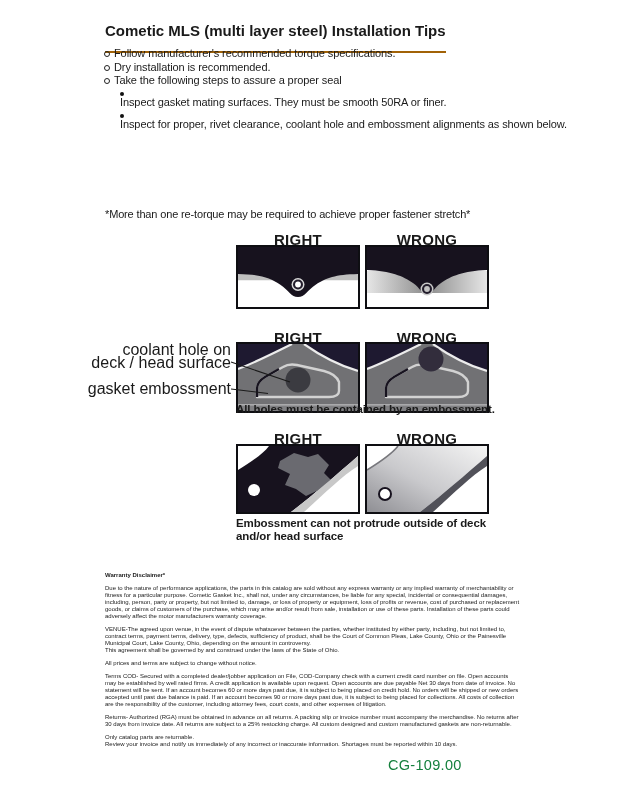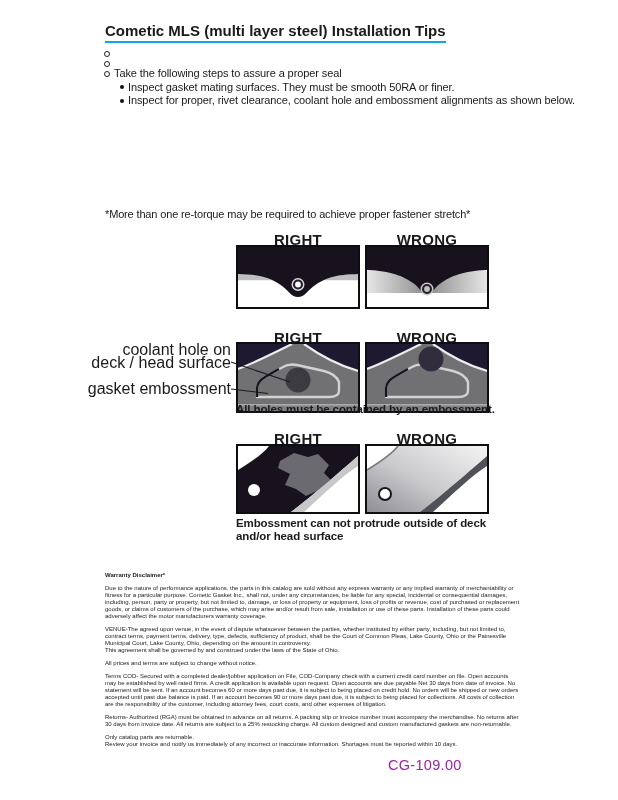--- a/index.html
+++ b/index.html
@@ -1,59 +1,61 @@
 <!DOCTYPE html>
 <html><head>
 <meta charset="utf-8">
 <style>
   html,body{margin:0;padding:0;background:#ffffff;}
   .page{position:relative;width:618px;height:800px;background:#fff;overflow:hidden;
         font-family:"Liberation Sans",sans-serif;color:#1a1a1a;}
 
   .title{position:absolute;left:105px;top:22px;font-size:15px;font-weight:700;
-         border-bottom:2px solid #0ea5e9;padding-bottom:2px;white-space:nowrap;}
+         border-bottom:2px solid #a16207;padding-bottom:12px;white-space:nowrap;}
 
   .bullets{position:absolute;left:104px;top:47px;font-size:11px;line-height:13.5px;letter-spacing:-0.1px;}
   .b{display:flex;align-items:flex-start;}
   .dot-o{width:4px;height:4px;border:1px solid #222;border-radius:50%;margin:4px 4px 0 0;flex:none;}
-  .sub{margin-left:16px;}
+  .sub{margin-left:16px;flex-direction:column;}
   .dot-f{width:4px;height:4px;background:#111;border-radius:50%;margin:4.5px 4px 0 0;flex:none;}
 
   .h2{position:absolute;left:105px;top:118px;font-size:13px;font-weight:700;}
   .body-p{position:absolute;left:105px;font-size:11px;line-height:13.8px;letter-spacing:-0.15px;white-space:pre-line;}
   #p1{top:137px;} #p2{top:169px;} #note{top:208px;}
 
   .dg-h{position:absolute;width:124px;text-align:center;font-size:15px;font-weight:700;letter-spacing:0.3px;}
   .panel{position:absolute;width:124px;border:2px solid #0e0e12;box-sizing:border-box;background:#fff;}
   .panel svg{display:block;}
   .cap{position:absolute;left:236px;font-size:11.5px;font-weight:700;letter-spacing:-0.1px;
        line-height:13px;white-space:pre-line;}
 
   .callout{position:absolute;left:85px;width:146px;text-align:right;font-size:16px;line-height:13px;white-space:pre-line;}
   .leader{position:absolute;left:120px;top:340px;pointer-events:none;}
 
   .fineprint{position:absolute;left:105px;top:572px;width:415px;font-size:6px;line-height:7px;color:#222;}
   .fp-h{font-weight:700;margin:0 0 6px 0;}
   .fineprint p{margin:0 0 6px 0;white-space:pre-line;}
 
-  .footer{position:absolute;left:388px;top:757px;font-size:14.5px;letter-spacing:0.3px;color:#a21caf;}
+  .footer{position:absolute;left:388px;top:757px;font-size:14.5px;letter-spacing:0.3px;color:#15803d;}
 </style>
 </head>
 <body>
 
 <div class="page">
 
   <div class="title">Cometic MLS (multi layer steel) Installation Tips</div>
 
   <div class="bullets">
     <div class="b">
         <span class="dot-o"></span>
+        <span>Follow manufacturer's recommended torque specifications.</span>
       </div>
     <div class="b">
         <span class="dot-o"></span>
+        <span>Dry installation is recommended.</span>
       </div>
     <div class="b">
         <span class="dot-o"></span>
         <span>Take the following steps to assure a proper seal</span>
       </div>
     <div class="b sub">
         <span class="dot-f"></span>
         <span>Inspect gasket mating surfaces.  They must be smooth 50RA or finer.</span>
       </div>
     <div class="b sub">

